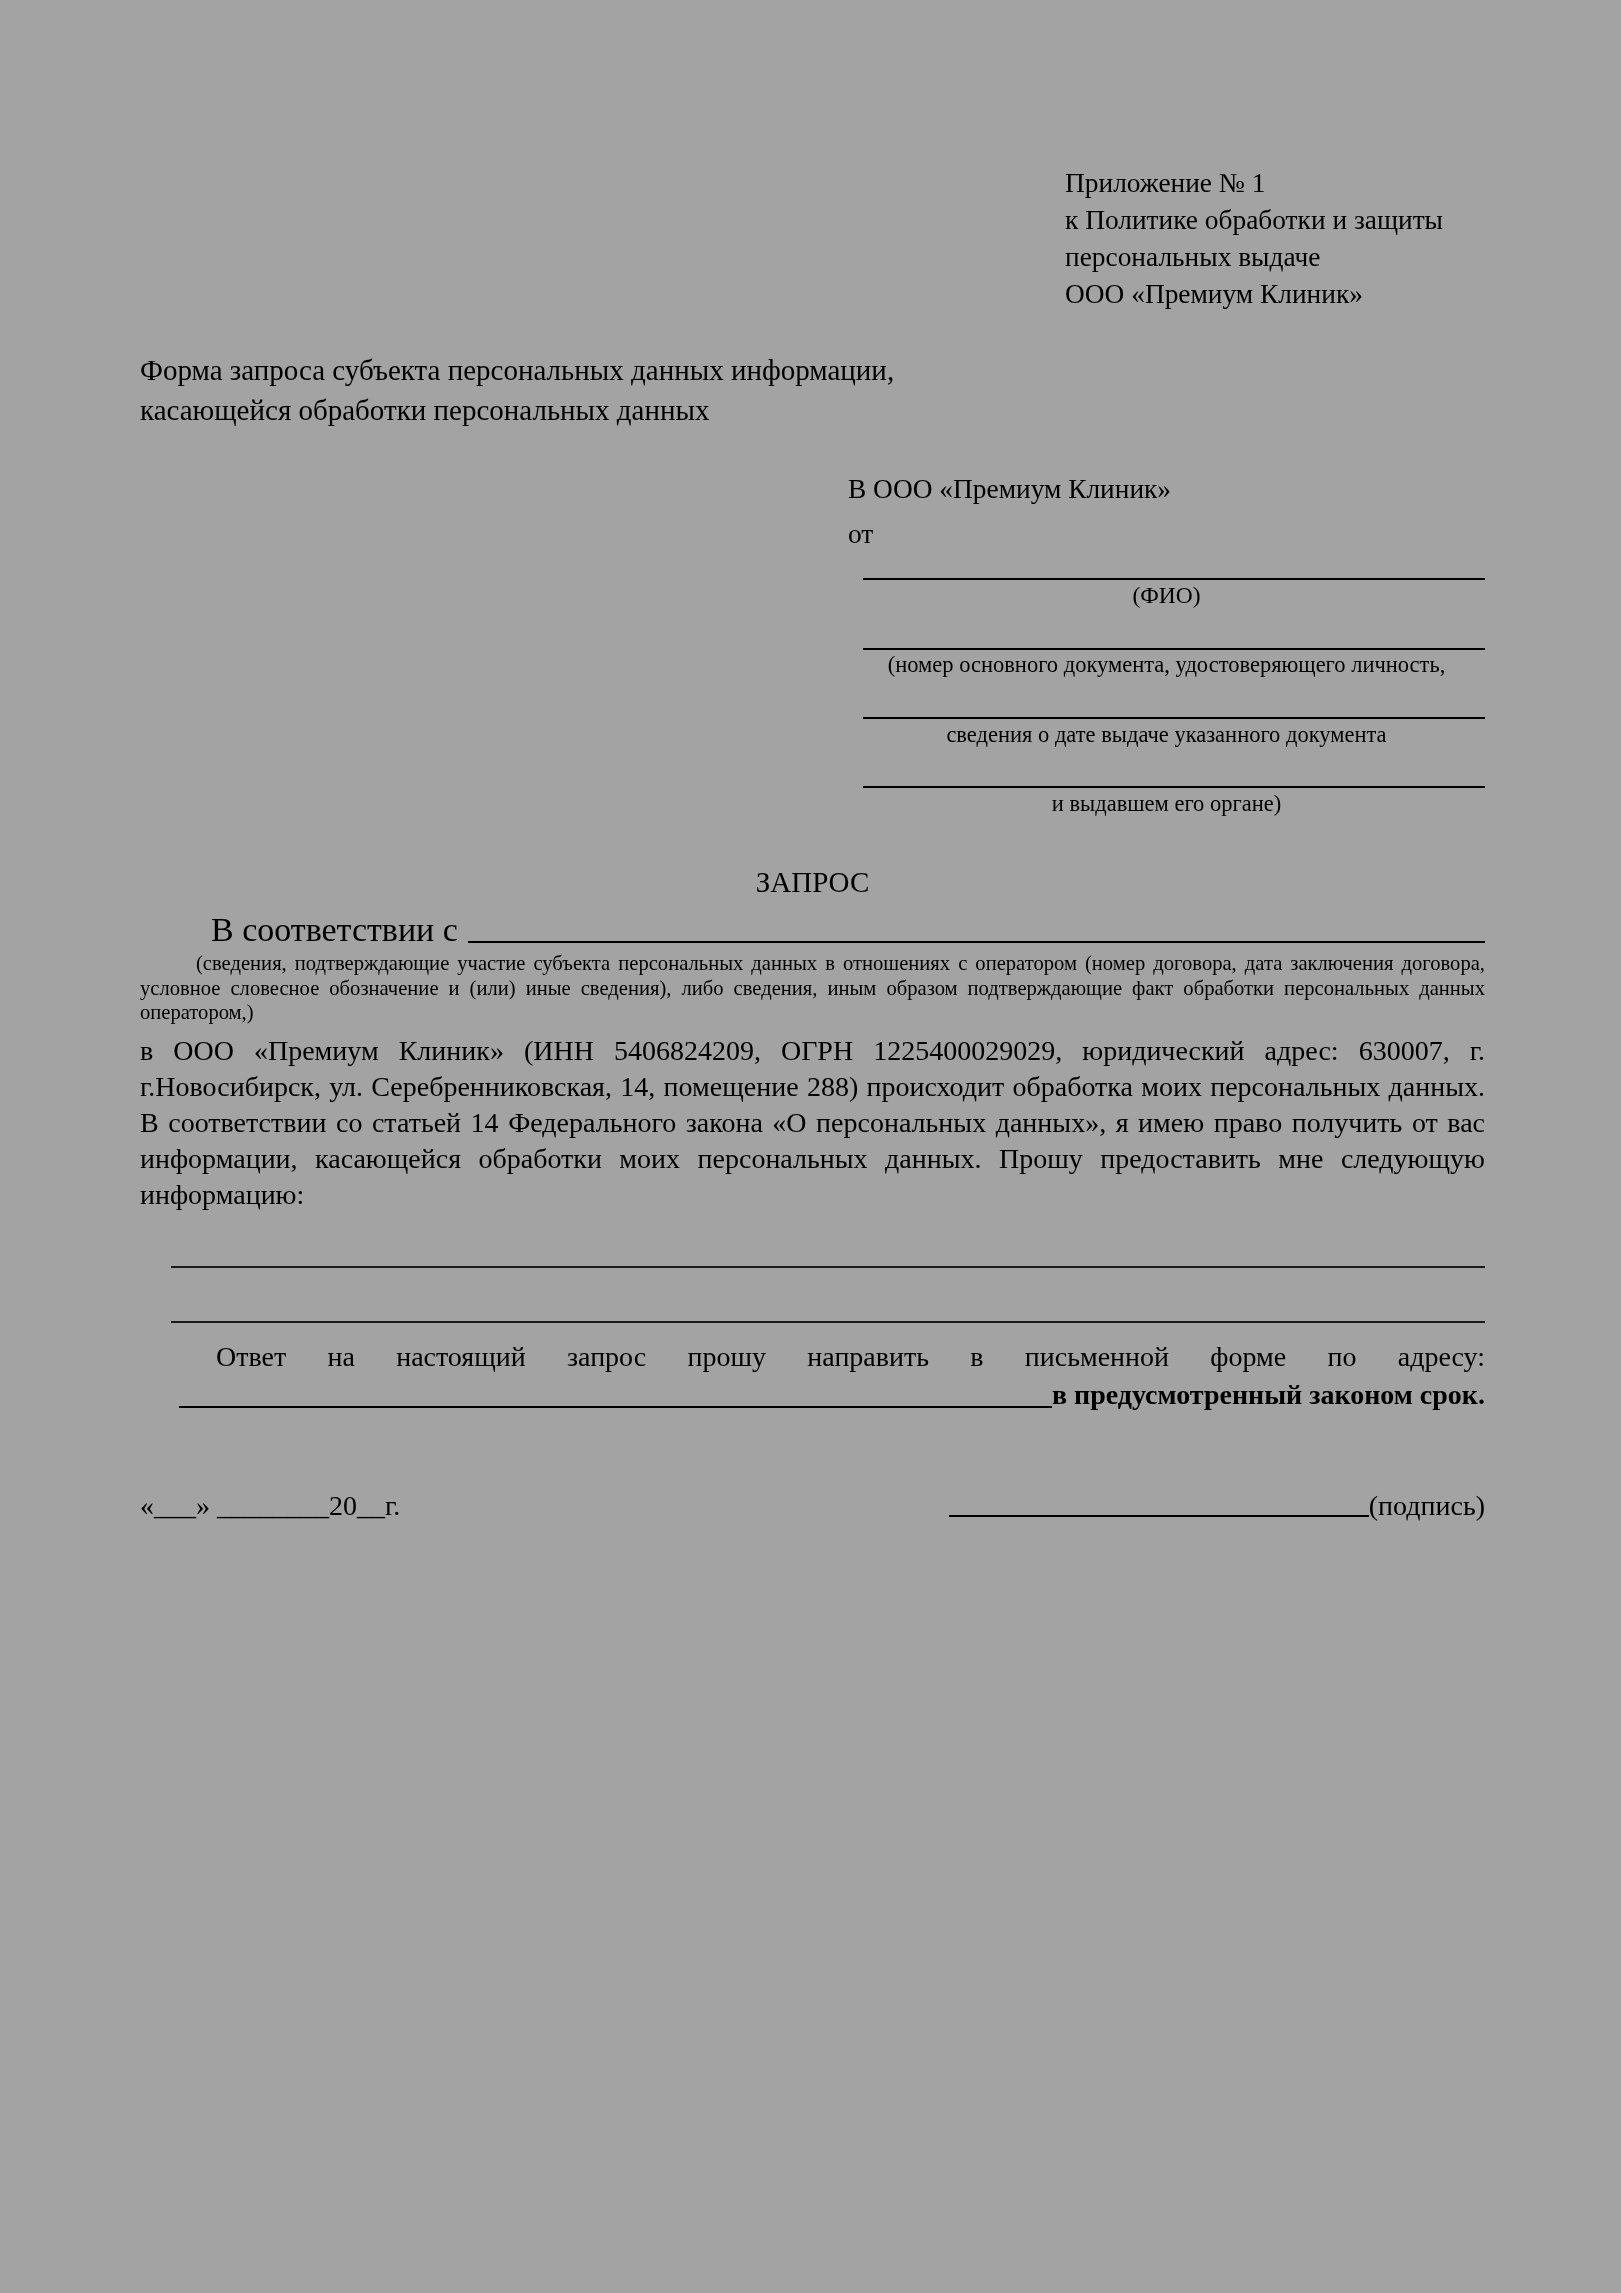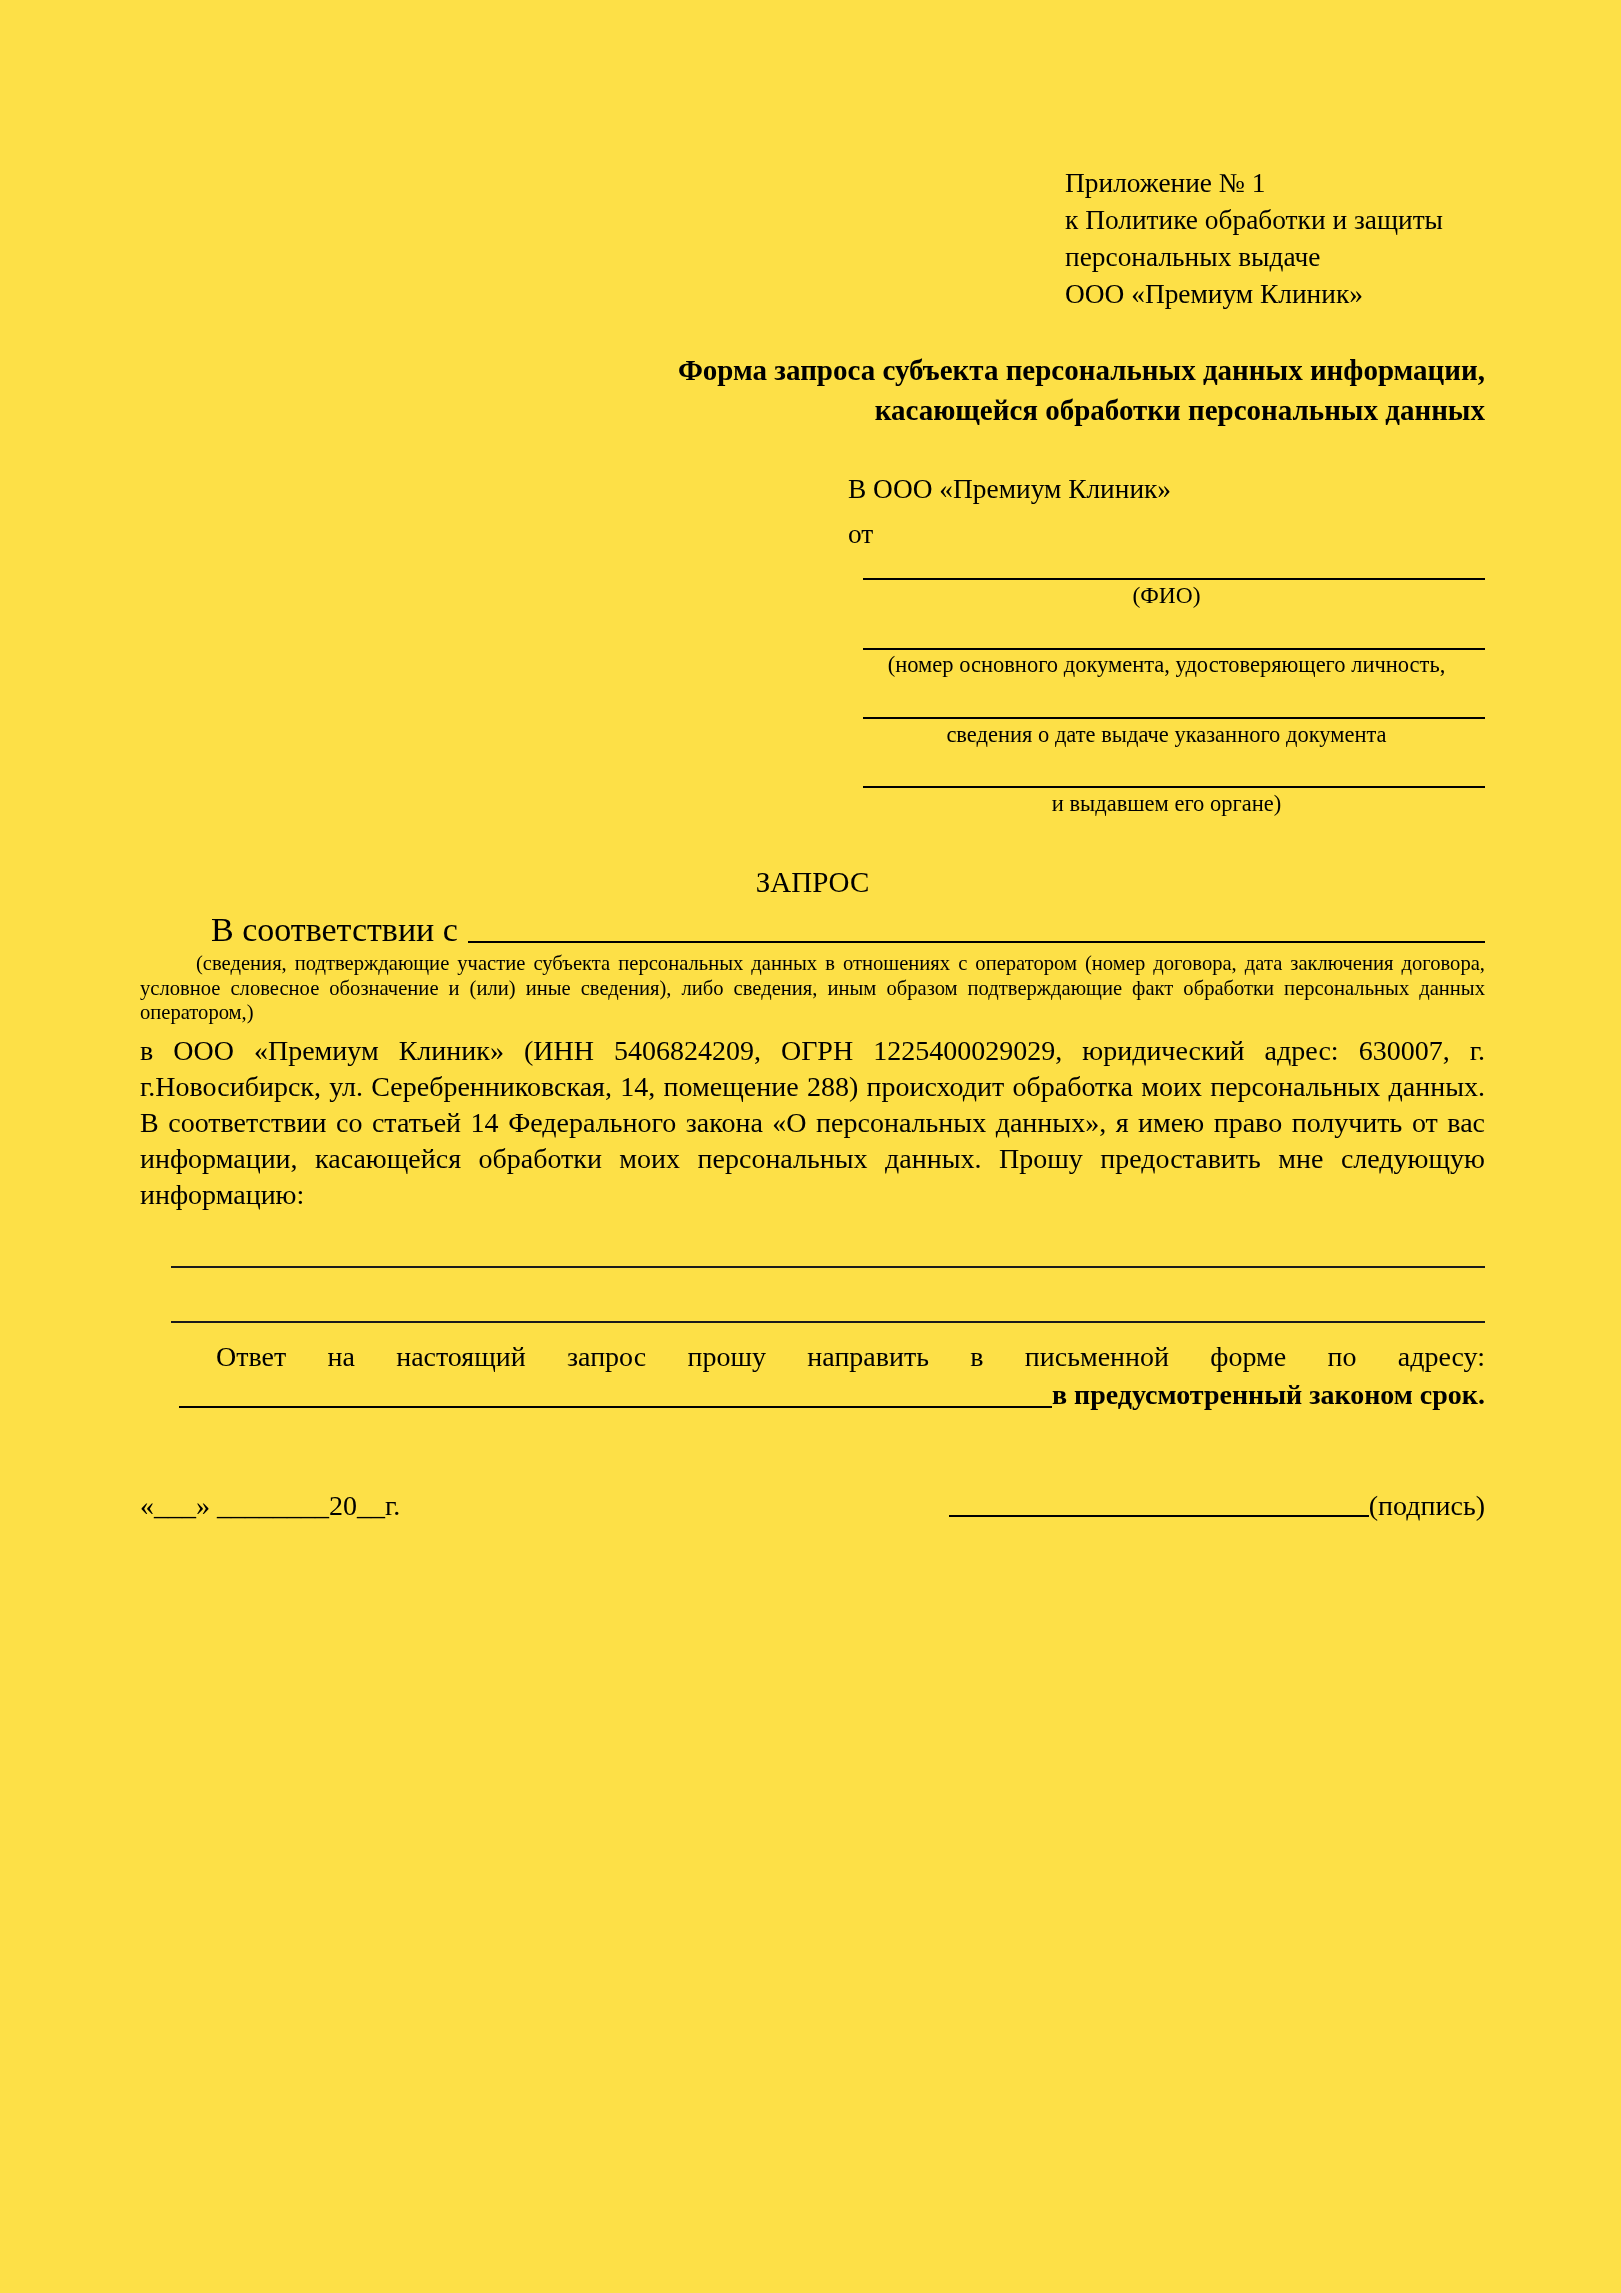--- a/index.html
+++ b/index.html
@@ -1,30 +1,30 @@
 <!DOCTYPE html>
 <html><head>
 <meta charset="utf-8">
 <style>
   html, body { margin:0; padding:0; background:#888; }
   .page {
     position: relative;
     width: 1621px;
     height: 2294px;
     margin: 0 auto;
-    background: #fde047;
+    background: #a3a3a3;
     box-sizing: border-box;
     padding: 165px 136px 0 140px;
     font-family: "Liberation Serif", "DejaVu Serif", serif;
     color: #000000;
   }
   
   .hdr { margin-left: 925px; font-size: 27.4px; line-height: 37px; }
   
-  .title { margin-top: 37px; text-align: right; font-weight: bold; font-size: 29px; line-height: 40px; }
+  .title { margin-top: 37px; text-align: left; font-weight: normal; font-size: 29px; line-height: 40px; }
   
   .addr { margin-top: 43px; margin-left: 708px; width: 637px; font-size: 27.4px; }
   .addr-to { line-height: 33px; }
   .addr-from { margin-top: 11.8px; line-height: 33px; }
   .a-line { margin-left: 14.7px; border-bottom: 2.5px solid #000; height: 0; }
   .a-line-first { margin-top: 27.4px; }
   .a-line-next { margin-top: 39px; }
   .a-cap { text-align: center; font-size: 22.5px; line-height: 25.5px; margin-top: 2.9px; }
   .a-cap-fio { font-size: 23.5px; }
   

